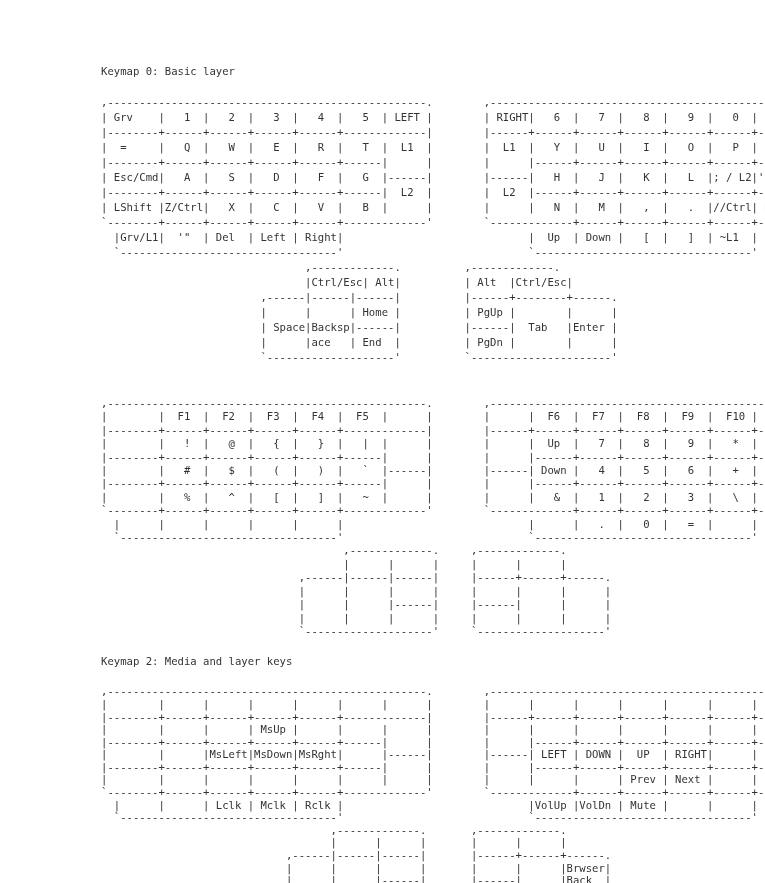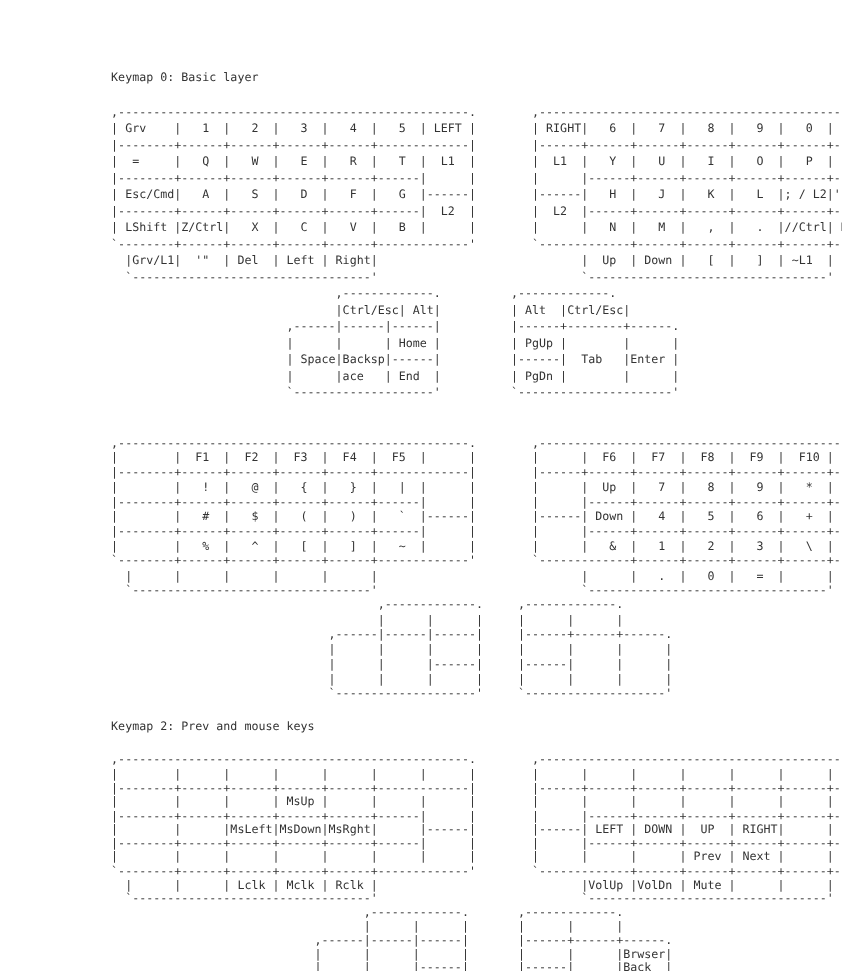--- a/index.html
+++ b/index.html
@@ -71,21 +71,21 @@
                                       ,-------------.     ,-------------.
                                       |      |      |     |      |      |
                                ,------|------|------|     |------+------+------.
                                |      |      |      |     |      |      |      |
                                |      |      |------|     |------|      |      |
                                |      |      |      |     |      |      |      |
                                `--------------------'     `--------------------'</pre>
   </section>
 
   <section class="km km2">
-    <div class="title">Keymap 2: Prev and mouse keys</div>
+    <div class="title">Keymap 2: Media and layer keys</div>
     <pre class="art">,--------------------------------------------------.        ,--------------------------------------------------.
 |        |      |      |      |      |      |      |        |      |      |      |      |      |      |        |
 |--------+------+------+------+------+-------------|        |------+------+------+------+------+------+--------|
 |        |      |      | MsUp |      |      |      |        |      |      |      |      |      |      |        |
 |--------+------+------+------+------+------|      |        |      |------+------+------+------+------+--------|
 |        |      |MsLeft|MsDown|MsRght|      |------|        |------| LEFT | DOWN |  UP  | RIGHT|      |  Play  |
 |--------+------+------+------+------+------|      |        |      |------+------+------+------+------+--------|
 |        |      |      |      |      |      |      |        |      |      |      | Prev | Next |      |        |
 `--------+------+------+------+------+-------------'        `-------------+------+------+------+------+--------'
   |      |      | Lclk | Mclk | Rclk |                             |VolUp |VolDn | Mute |      |      |

